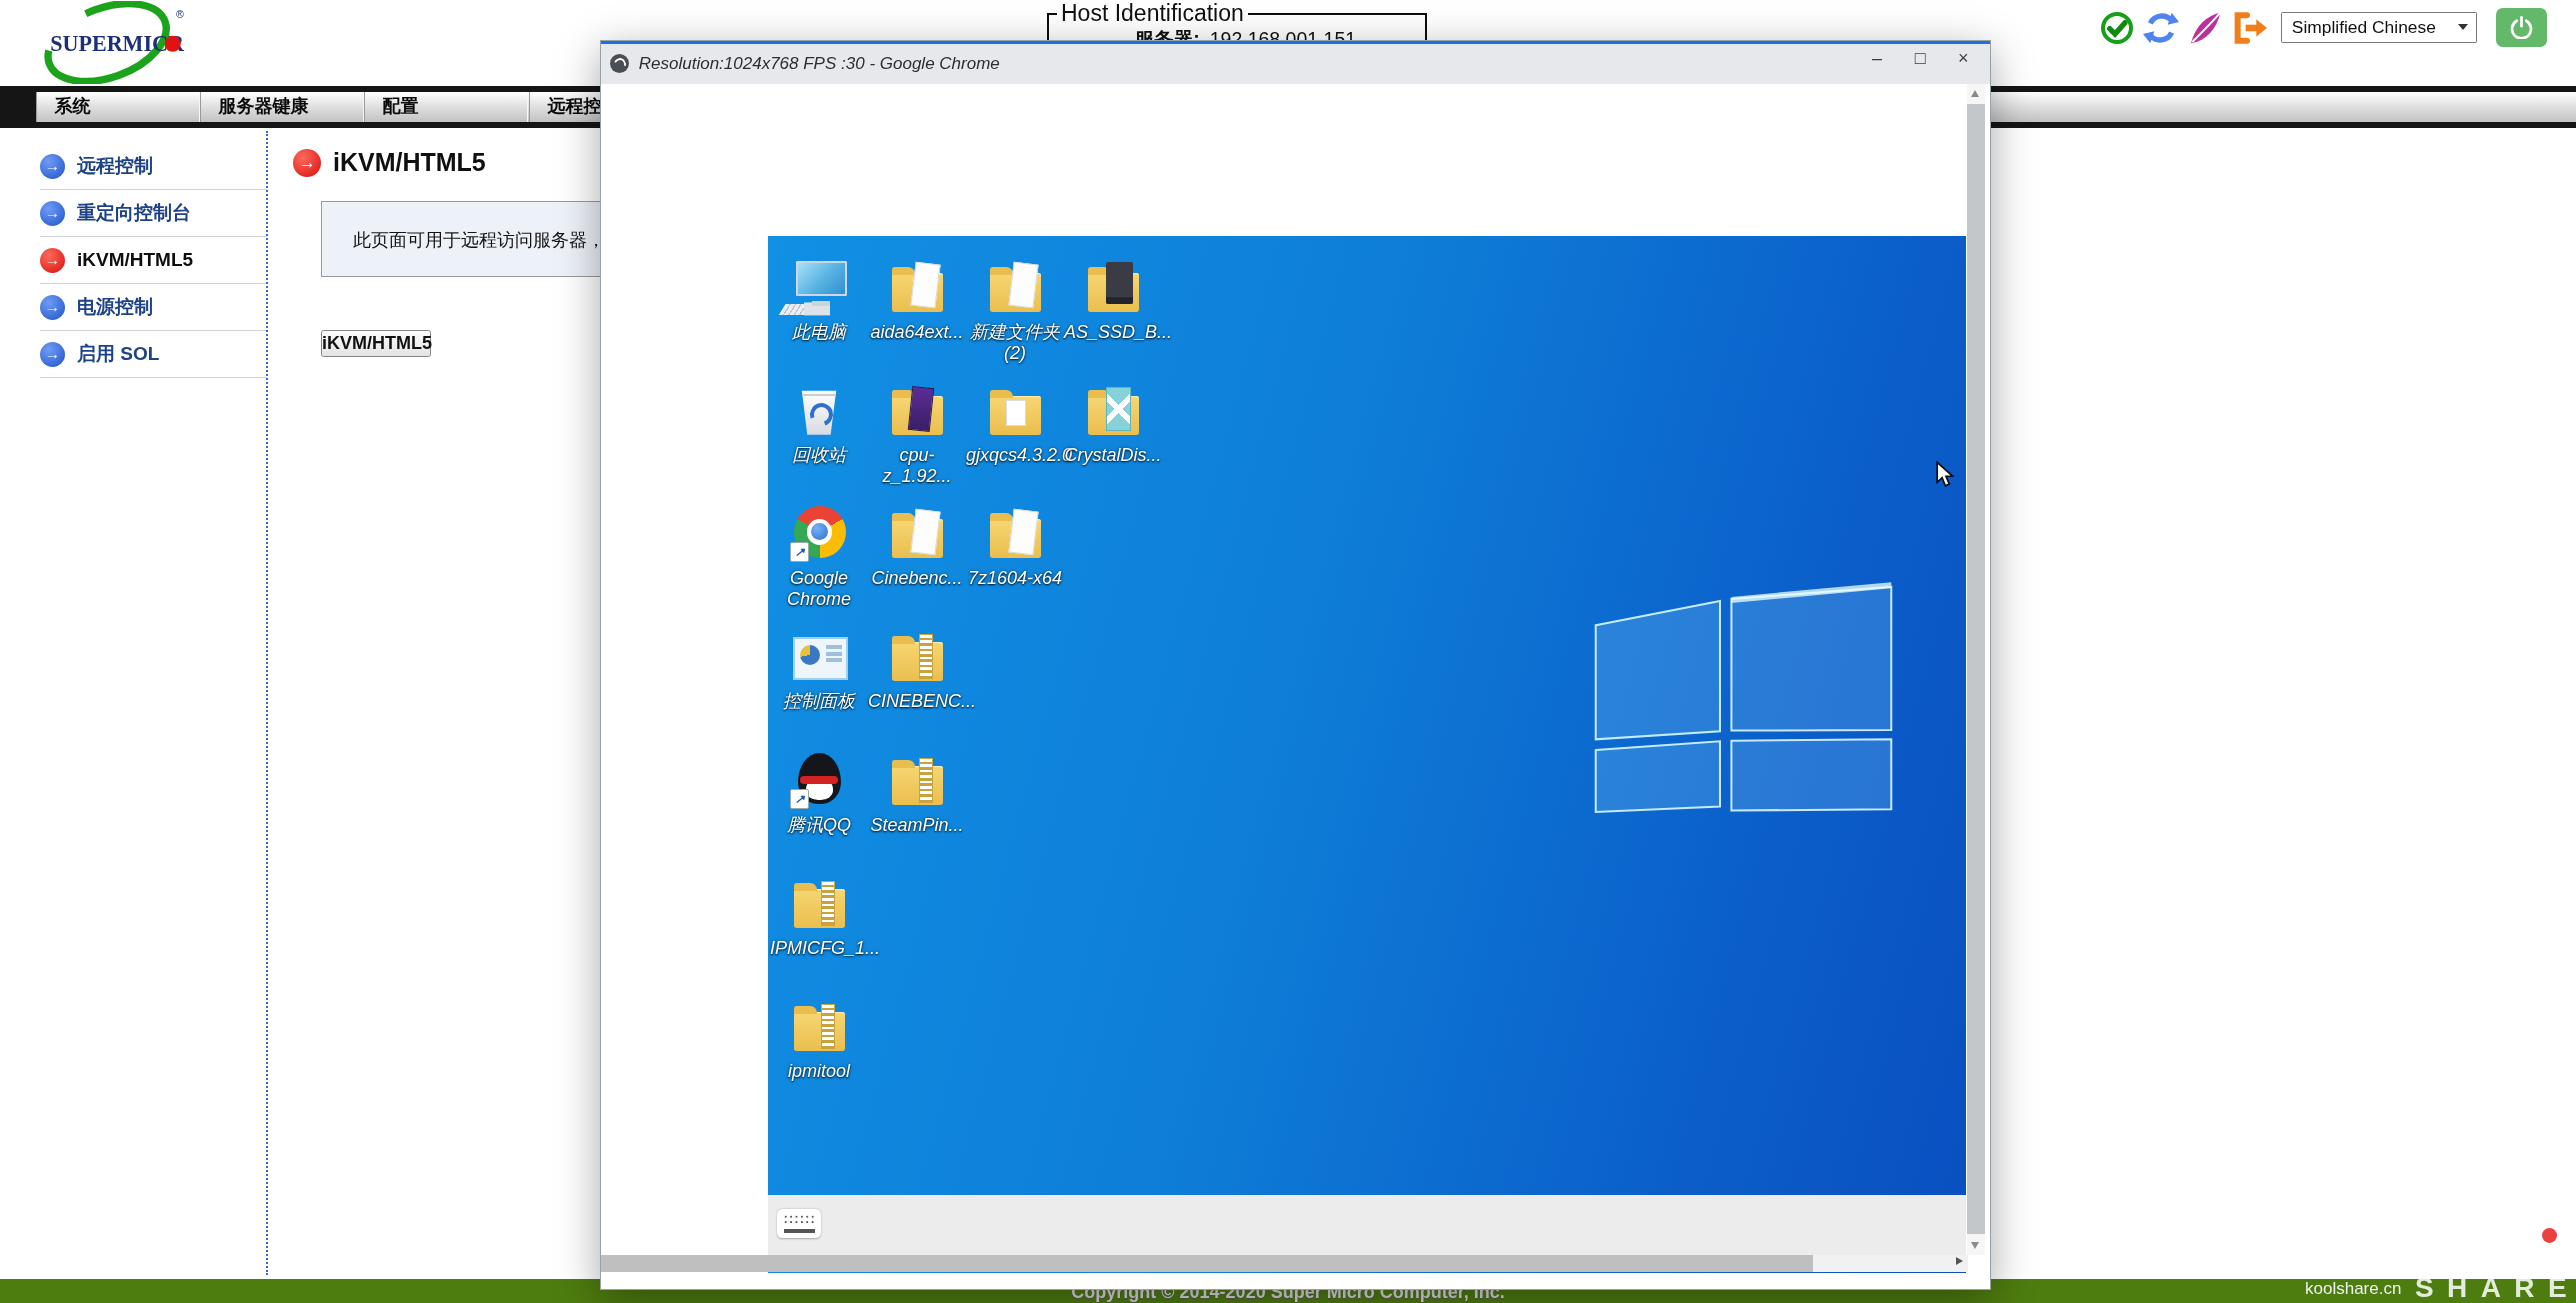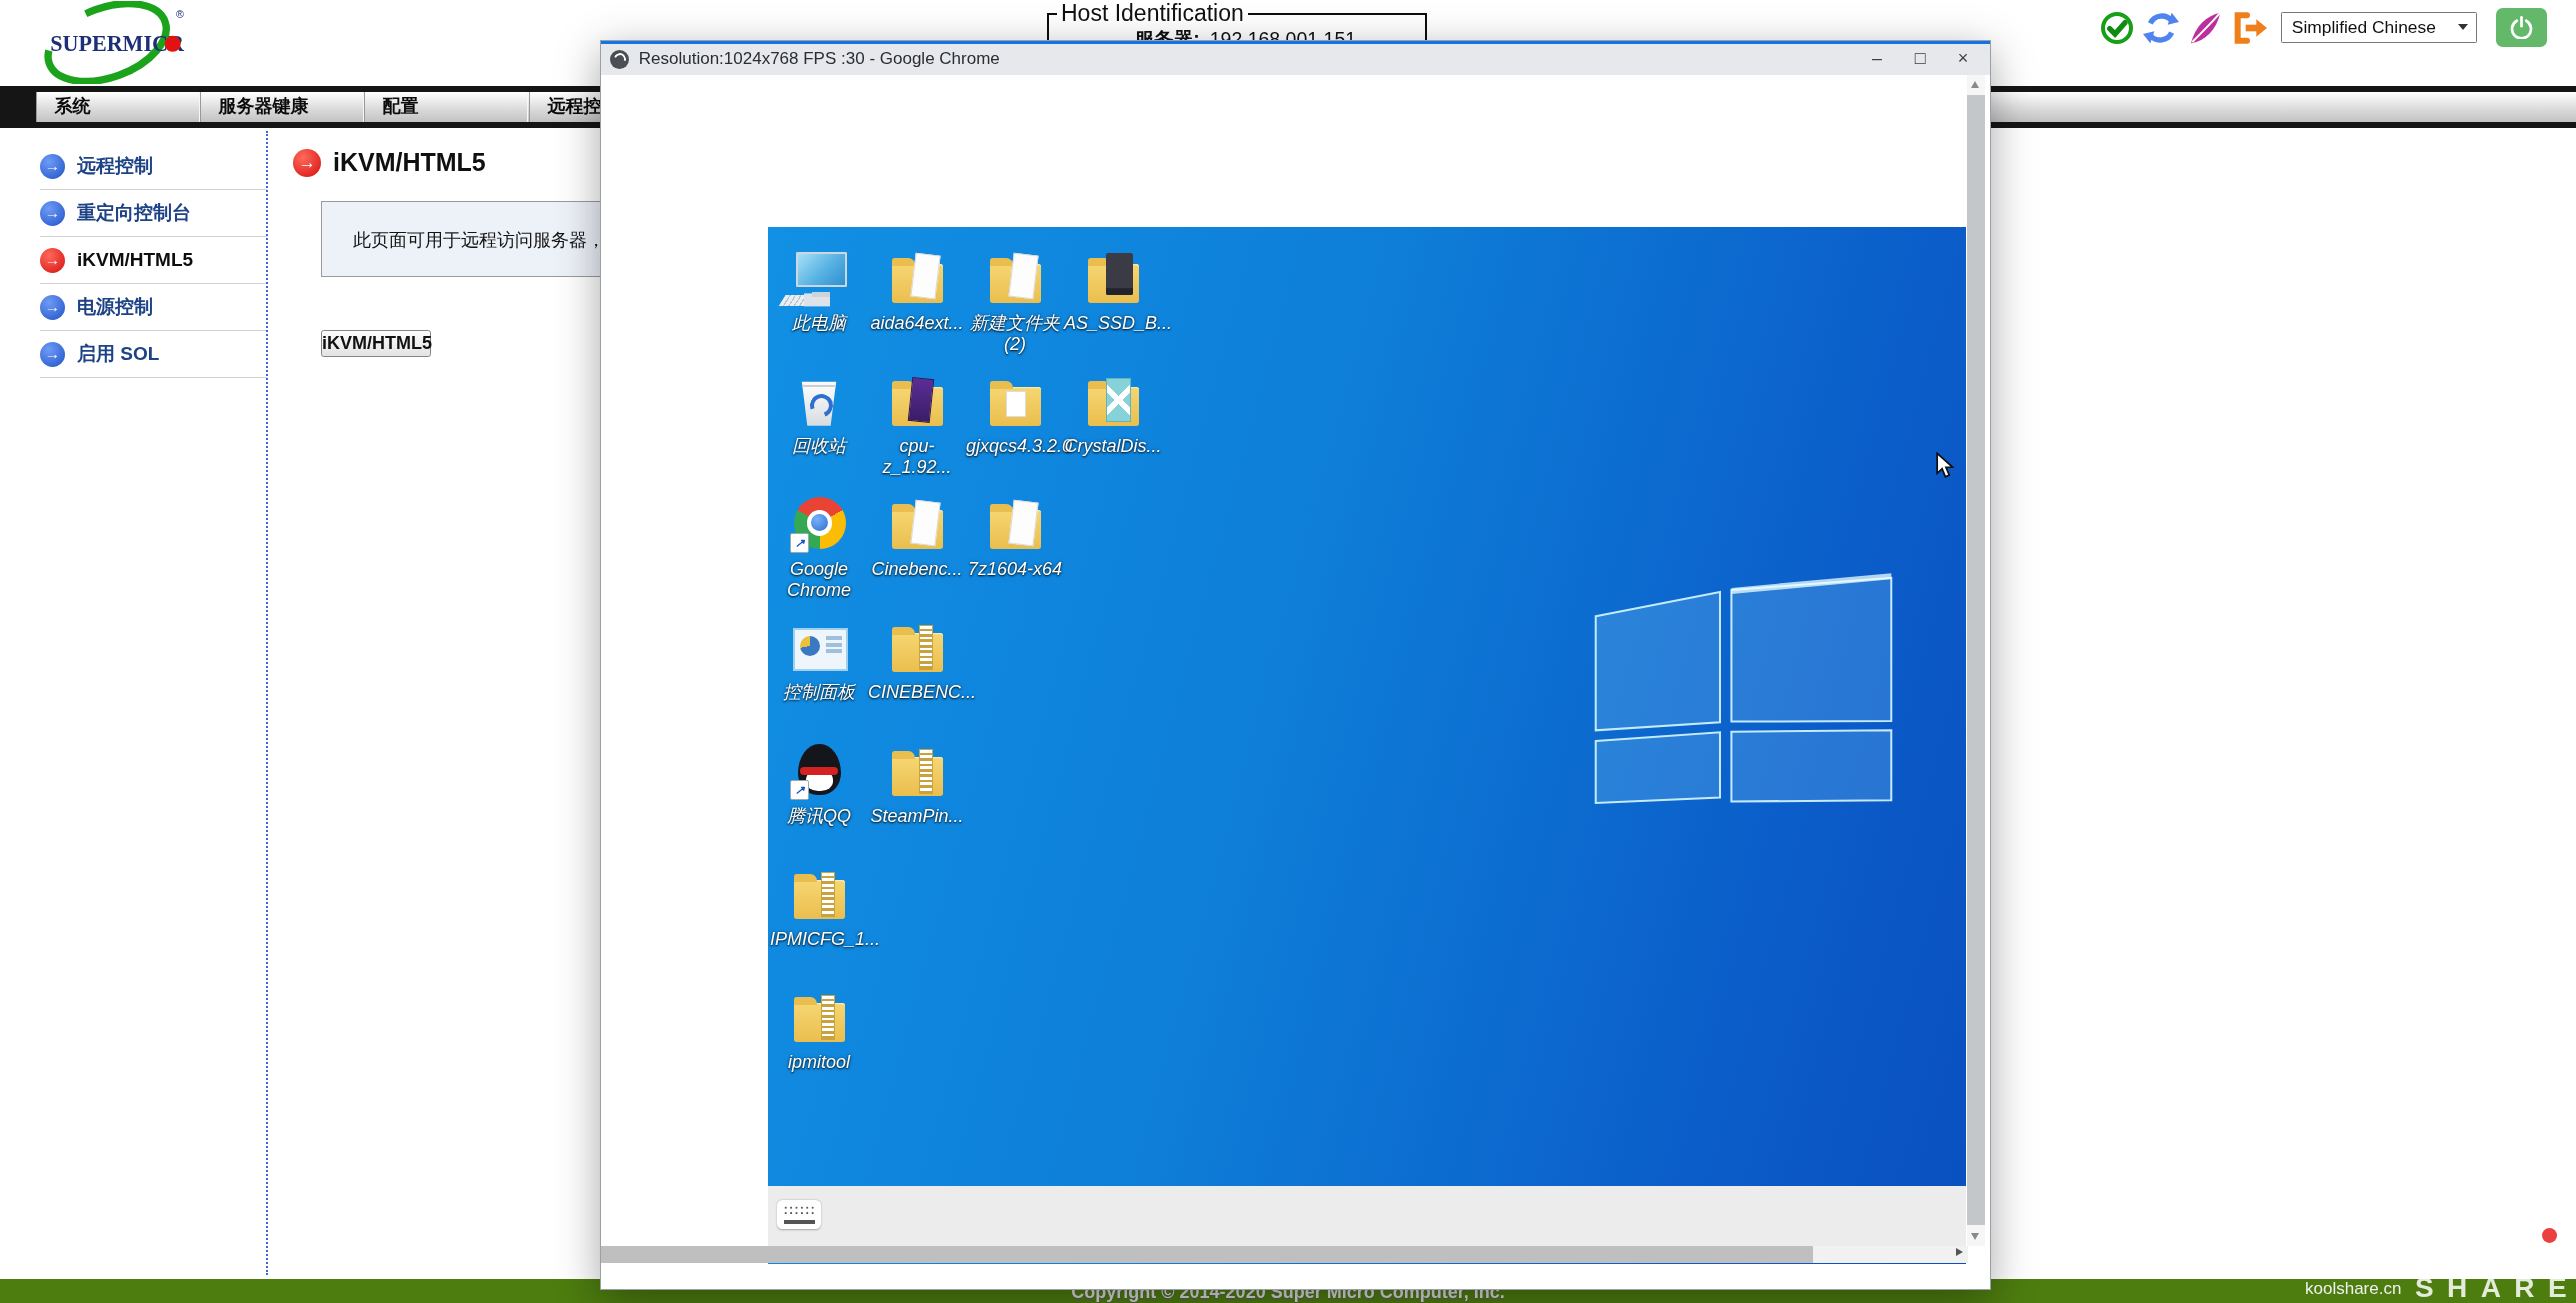--- a/index.html
+++ b/index.html
@@ -57,21 +57,21 @@
               font-size:18px; font-weight:bold; text-align:center; line-height:25px; box-sizing:border-box; cursor:pointer; }
 
   
   .footer { position:absolute; left:0; top:1279px; width:2576px; height:25px; background:#4d7c0f; text-align:center; }
   .footer span { font-size:18px; font-weight:bold; color:#dadada; text-shadow:0 1.3px 1.3px #595959; line-height:26px; }
 
   
   .cwin { position:absolute; left:600px; top:40px; width:1391px; height:1250px; background:#fff;
           border:0.7px solid #98a0a8; box-sizing:border-box; box-shadow:0 10.7px 40px rgba(0,0,0,.35); z-index:50; }
   .cwin-topline { height:2.7px; background:#1673e6; }
-  .cwin-titlebar { height:31px; background:#e6e8eb; display:flex; align-items:center; padding-left:9.4px; position:relative; }
+  .cwin-titlebar { height:40px; background:#e6e8eb; display:flex; align-items:center; padding-left:9.4px; position:relative;font-style:italic; }
   .favicon { width:19px; height:19px; border-radius:50%; background:#4a4f55; position:relative; margin-right:9.4px; flex:0 0 auto; }
   .favicon::before { content:""; position:absolute; inset:3.4px; border:2px solid transparent;
           border-top-color:#fff; border-right-color:#fff; border-radius:50%; transform:rotate(-25deg); }
   .cwin-title { font-size:17px; color:#2a2e33; white-space:nowrap; }
   .cwin-controls { position:absolute; right:5.4px; top:0; height:29.5px; display:flex; }
   .cbtn { width:43px; text-align:center; line-height:29.5px; font-size:18px; color:#3c4043; cursor:pointer; }
   .cwin-addressbar { height:28px; background:#fcfcfc; border-bottom:0.7px solid #d5d5d5;
           display:flex; align-items:center; padding-left:10.7px; gap:9.4px; }
   .warn-tri { width:0; height:0; border-left:8px solid transparent; border-right:8px solid transparent;
           border-bottom:14.8px solid #d93025; position:relative; }

